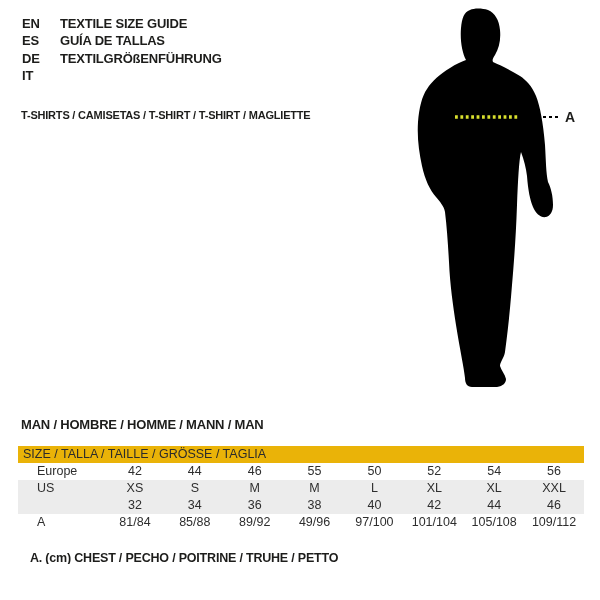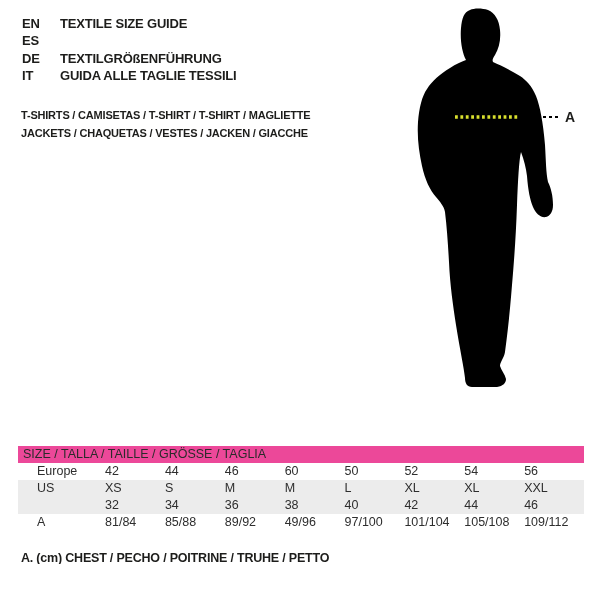--- a/index.html
+++ b/index.html
@@ -19,54 +19,53 @@
   .lang-label { white-space: nowrap; text-align: center; }
   
   .category-block { position: absolute; top: 107px; left: 21px; font-weight: 700; font-size: 11px; line-height: 17.5px; letter-spacing: -0.2px; }
   .category-line { white-space: nowrap; }
   
   .figure-svg { position: absolute; left: 400px; top: 0; width: 200px; height: 400px; }
   
   .section-title { position: absolute; top: 417px; left: 21px; font-weight: 700; font-size: 13px; letter-spacing: -0.2px; }
   
   .size-table { position: absolute; top: 446px; left: 18px; width: 566px; font-size: 12.5px; color: #2e2e2e; }
-  .table-header { background: #ec4899; height: 17px; line-height: 17px; padding-left: 5px; color: #2b2b2b; }
+  .table-header { background: #eab308; height: 17px; line-height: 17px; padding-left: 5px; color: #2b2b2b; }
   .table-row { display: flex; height: 17px; line-height: 17px; }
   .table-row.shaded { background: #ececec; }
   .row-label { width: 68px; flex: 0 0 68px; padding-left: 5px; text-align: left; margin-left: 14px; }
-  .cell { flex: 1 1 0; }
+  .cell { flex: 1 1 0; text-align: center; }
   
-  .footnote { position: absolute; top: 551px; left: 21px; font-weight: 700; font-size: 12.5px; letter-spacing: -0.2px; }
+  .footnote { position: absolute; top: 551px; left: 30px; font-weight: 700; font-size: 12.5px; letter-spacing: -0.2px; }
 </style>
 </head>
 <body>
 
 <div class="canvas">
 
   <div class="lang-list">
       <div class="lang-row">
         <span class="lang-code">EN</span>
         <span class="lang-label">TEXTILE SIZE GUIDE</span>
       </div>
       <div class="lang-row">
         <span class="lang-code">ES</span>
+        <span class="lang-label">GUÍA DE TALLAS</span>
       </div>
       <div class="lang-row">
         <span class="lang-code">DE</span>
         <span class="lang-label">TEXTILGRÖßENFÜHRUNG</span>
       </div>
       <div class="lang-row">
         <span class="lang-code">IT</span>
-        <span class="lang-label">GUIDA ALLE TAGLIE TESSILI</span>
       </div>
     </div>
 
   <div class="category-block">
       <div class="category-line">T-SHIRTS / CAMISETAS / T-SHIRT / T-SHIRT / MAGLIETTE</div>
-      <div class="category-line">JACKETS / CHAQUETAS / VESTES / JACKEN / GIACCHE</div>
     </div>
 
   <svg class="figure-svg" viewBox="0 0 200 400" xmlns="http://www.w3.org/2000/svg">
     <path fill="#000000" d="M 66,60
          C 62,52 60,40 61,28
          C 62,18 64,12 70,10
          C 74,8 82,8 88,10
          C 95,13 99,20 100,30
          C 101,40 99,48 95,55
          C 93,58 92,60 93,62
@@ -94,30 +93,31 @@
          C 30,190 25,180 22,166
          C 19,152 17,138 18,122
          C 19,108 22,96 27,89
          C 32,81 40,74 50,68
          C 56,64 61,62 66,60 Z"></path>
     <line x1="55" y1="117" x2="118" y2="117" stroke-width="3.5" stroke-dasharray="2.8 2.6" stroke="#d9e02e"></line>
     <line x1="143" y1="117" x2="161" y2="117" stroke="#000000" stroke-width="2" stroke-dasharray="3 3"></line>
     <text x="165" y="122" font-size="14" font-weight="bold" font-family="Liberation Sans, sans-serif" fill="#1d1d1b">A</text>
   </svg>
 
+  <div class="section-title">MAN / HOMBRE / HOMME / MANN / MAN</div>
 
   <div class="size-table">
     <div class="table-header">SIZE / TALLA / TAILLE / GRÖSSE / TAGLIA</div>
     <div id="table-body">
         <div class="table-row">
           <span class="row-label">Europe</span>
           <span class="cell">42</span>
           <span class="cell">44</span>
           <span class="cell">46</span>
-          <span class="cell">60</span>
+          <span class="cell">55</span>
           <span class="cell">50</span>
           <span class="cell">52</span>
           <span class="cell">54</span>
           <span class="cell">56</span>
         </div>
         <div class="table-row shaded">
           <span class="row-label">US</span>
           <span class="cell">XS</span>
           <span class="cell">S</span>
           <span class="cell">M</span>

